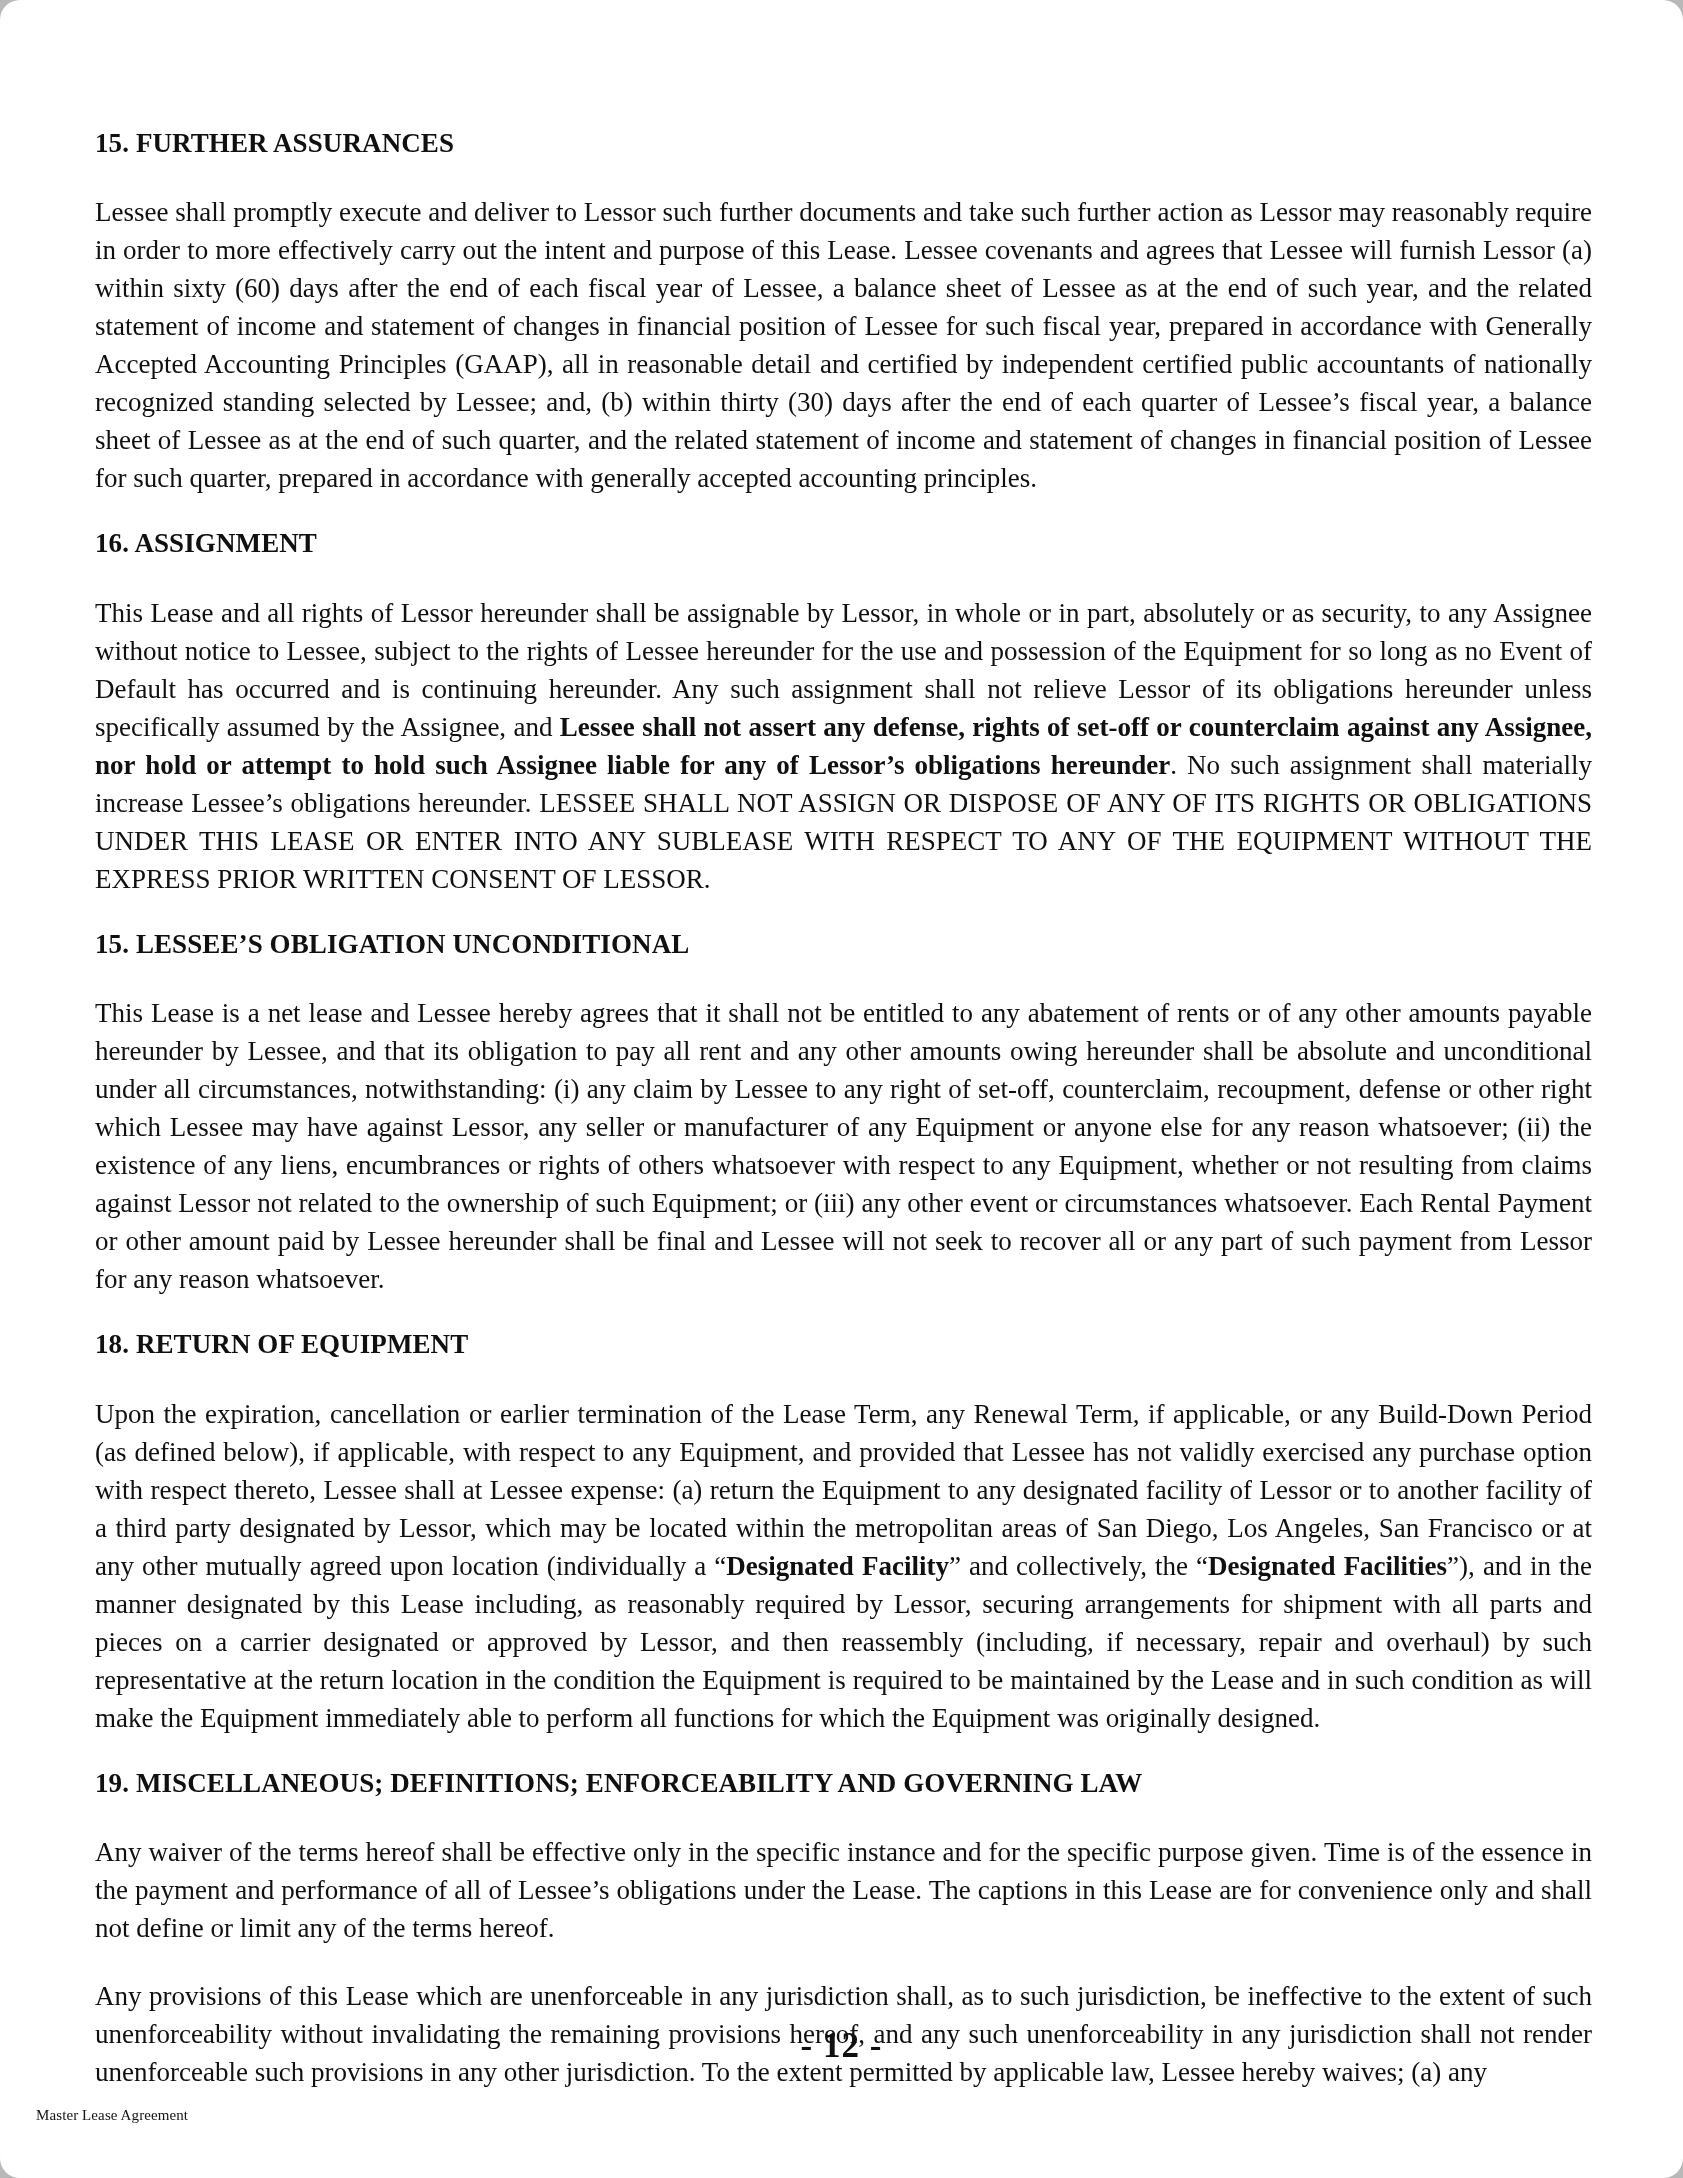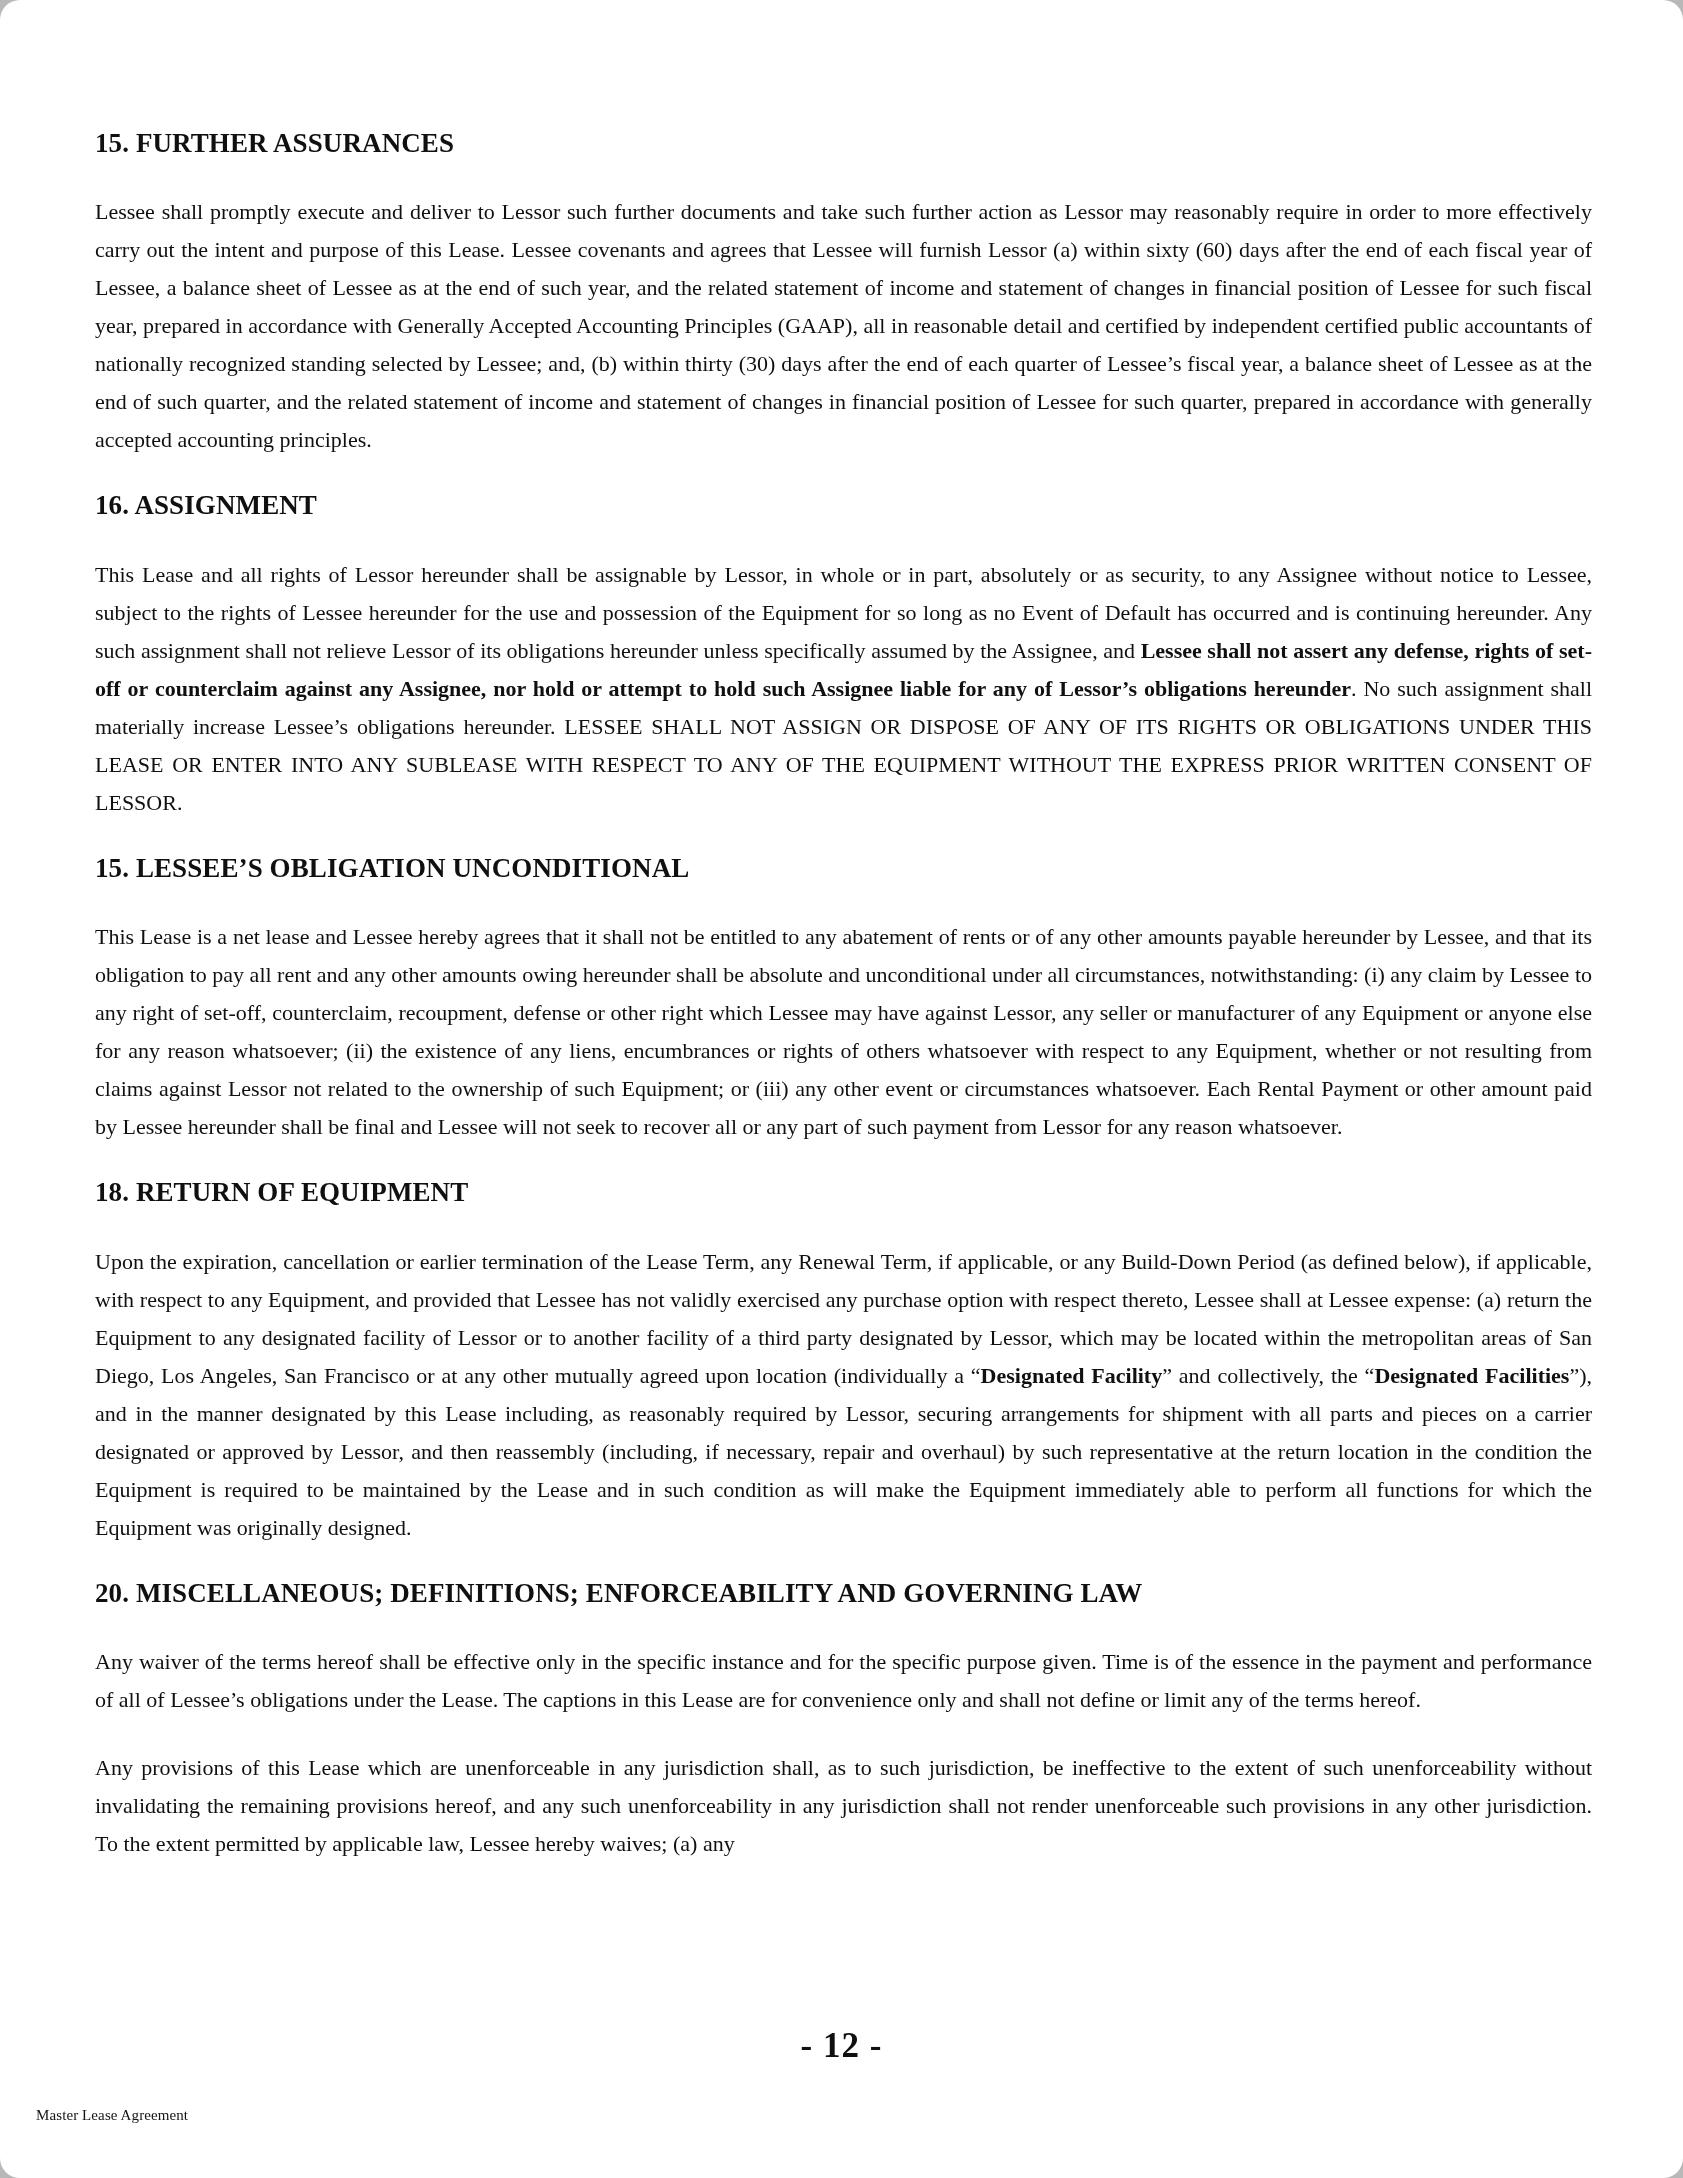--- a/index.html
+++ b/index.html
@@ -30,21 +30,21 @@
     font-size: 27px;
     font-weight: bold;
     margin: 0 0 34px 0;
     letter-spacing: 0.1px;
     line-height: 1.2;
   }
   .section + .section {
     margin-top: 24px;
   }
   p.body-par {
-    font-size: 22px;
+    font-size: 27px;
     line-height: 38px;
     margin: 0 0 30px 0;
     text-align: justify;
     text-justify: inter-word;
     hyphens: none;
   }
   p.body-par:last-child {
     margin-bottom: 0;
   }
   .section {
@@ -93,21 +93,21 @@
       <h2 class="section-heading">15. LESSEE’S OBLIGATION UNCONDITIONAL</h2>
       <p class="body-par">This Lease is a net lease and Lessee hereby agrees that it shall not be entitled to any abatement of rents or of any other amounts payable hereunder by Lessee, and that its obligation to pay all rent and any other amounts owing hereunder shall be absolute and unconditional under all circumstances, notwithstanding: (i) any claim by Lessee to any right of set-off, counterclaim, recoupment, defense or other right which Lessee may have against Lessor, any seller or manufacturer of any Equipment or anyone else for any reason whatsoever; (ii) the existence of any liens, encumbrances or rights of others whatsoever with respect to any Equipment, whether or not resulting from claims against Lessor not related to the ownership of such Equipment; or (iii) any other event or circumstances whatsoever. Each Rental Payment or other amount paid by Lessee hereunder shall be final and Lessee will not seek to recover all or any part of such payment from Lessor for any reason whatsoever.</p>
     </div>
 
     <div class="section">
       <h2 class="section-heading">18. RETURN OF EQUIPMENT</h2>
       <p class="body-par"><span>Upon the expiration, cancellation or earlier termination of the Lease Term, any Renewal Term, if applicable, or any Build-Down Period (as defined below), if applicable, with respect to any Equipment, and provided that Lessee has not validly exercised any purchase option with respect thereto, Lessee shall at Lessee expense: (a) return the Equipment to any designated facility of Lessor or to another facility of a third party designated by Lessor, which may be located within the metropolitan areas of San Diego, Los Angeles, San Francisco or at any other mutually agreed upon location (individually a “</span><b>Designated Facility</b><span>” and collectively, the “</span><b>Designated Facilities</b><span>”), and in the manner designated by this Lease including, as reasonably required by Lessor, securing arrangements for shipment with all parts and pieces on a carrier designated or approved by Lessor, and then reassembly (including, if necessary, repair and overhaul) by such representative at the return location in the condition the Equipment is required to be maintained by the Lease and in such condition as will make the Equipment immediately able to perform all functions for which the Equipment was originally designed.</span></p>
     </div>
 
     <div class="section">
-      <h2 class="section-heading">20. MISCELLANEOUS; DEFINITIONS; ENFORCEABILITY AND GOVERNING LAW</h2>
+      <h2 class="section-heading">19. MISCELLANEOUS; DEFINITIONS; ENFORCEABILITY AND GOVERNING LAW</h2>
       <p class="body-par">Any waiver of the terms hereof shall be effective only in the specific instance and for the specific purpose given. Time is of the essence in the payment and performance of all of Lessee’s obligations under the Lease. The captions in this Lease are for convenience only and shall not define or limit any of the terms hereof.</p>
       <p class="body-par">Any provisions of this Lease which are unenforceable in any jurisdiction shall, as to such jurisdiction, be ineffective to the extent of such unenforceability without invalidating the remaining provisions hereof, and any such unenforceability in any jurisdiction shall not render unenforceable such provisions in any other jurisdiction. To the extent permitted by applicable law, Lessee hereby waives; (a) any</p>
     </div>
 
   </div>
 
   <div class="page-number">- 12 -</div>
 
   <div class="footer-note">Master Lease Agreement</div>
 

